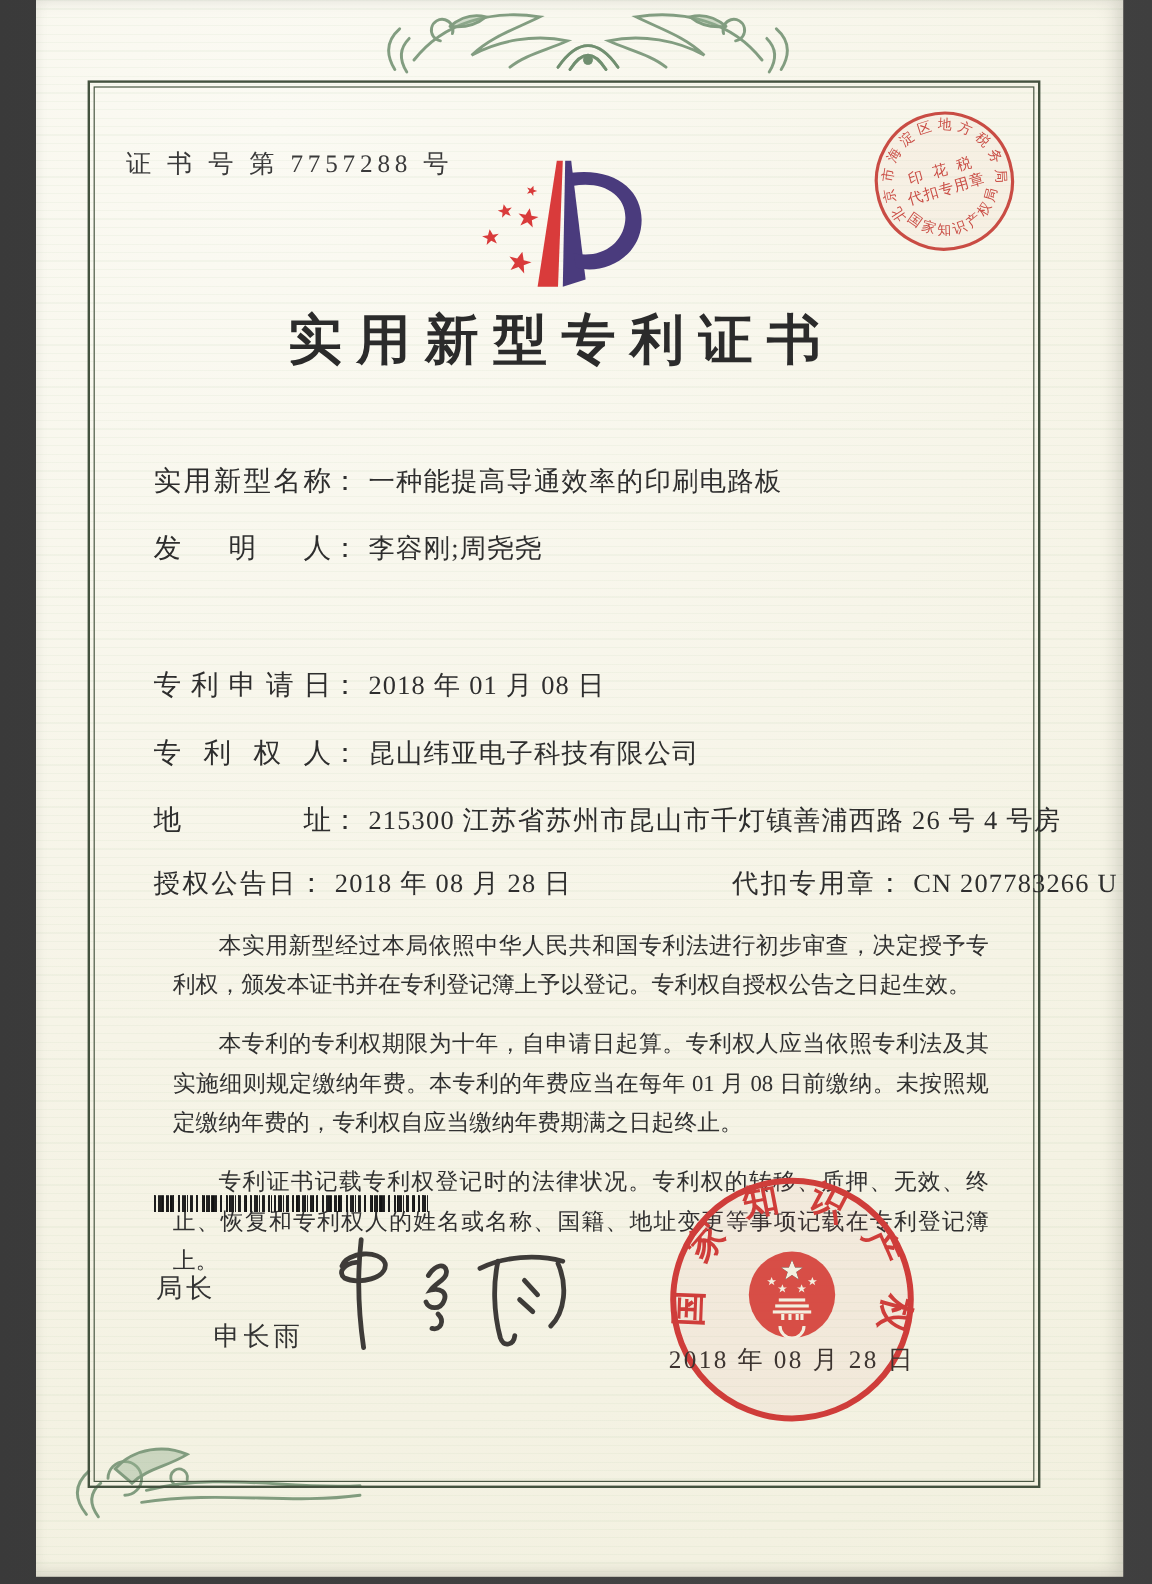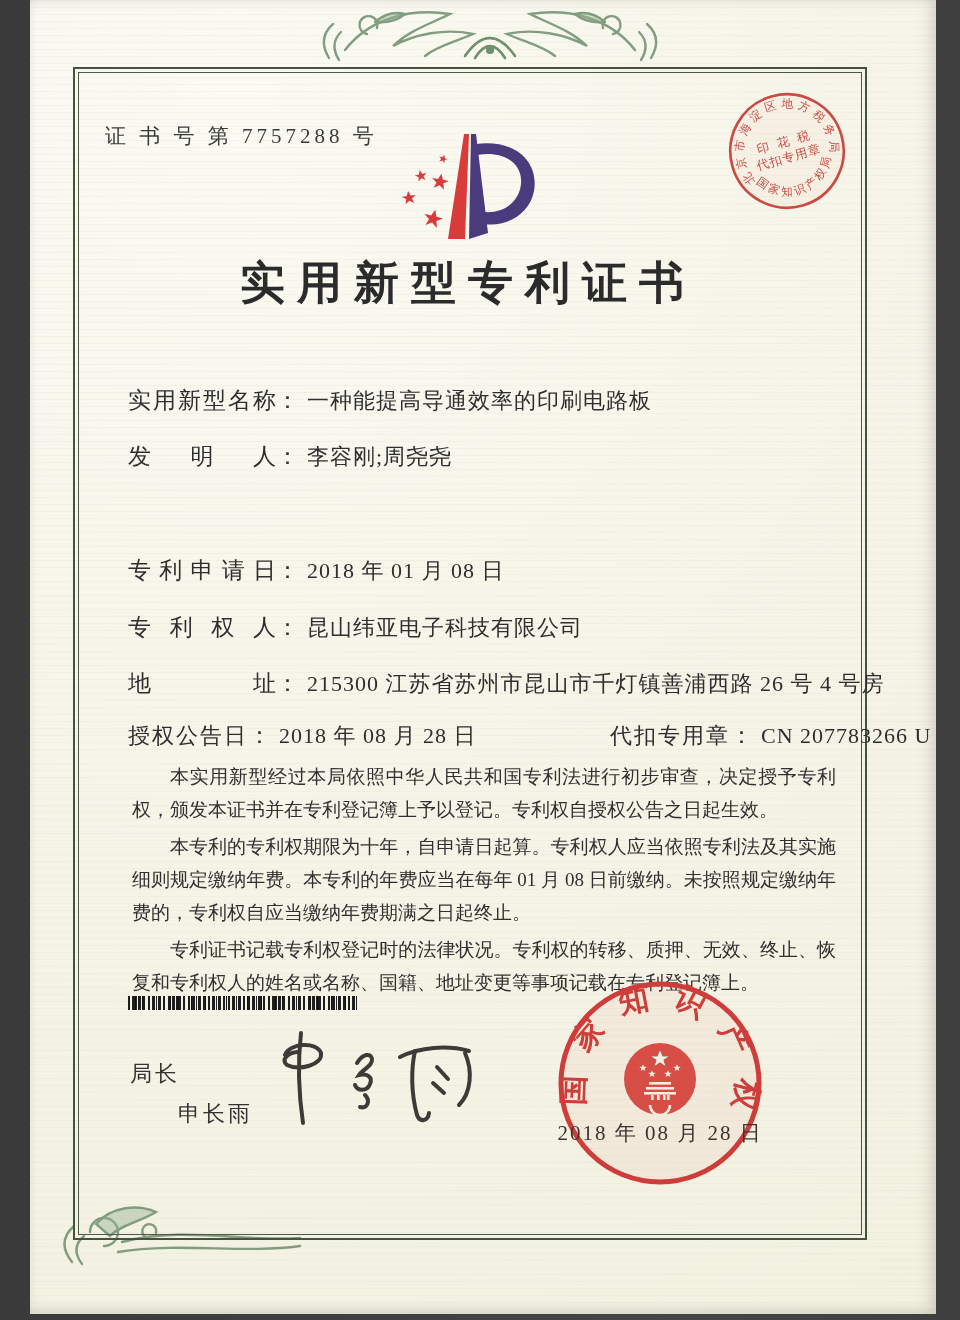--- a/index.html
+++ b/index.html
@@ -27,21 +27,21 @@
   .row{position:absolute;left:55px;white-space:nowrap;}
   .flabel{display:inline-block;width:148px;text-align:justify;text-align-last:justify;
           font-size:23px;color:#2e2e2e;vertical-align:baseline;}
   .colon{font-size:23px;}
   .fvalue{font-size:22px;margin-left:8px;letter-spacing:1px;}
   .grant-right{position:absolute;left:482px;top:0;white-space:nowrap;}
   .glabel{font-size:22px;letter-spacing:2px;}
 
   .body-text{position:absolute;left:55px;top:689px;width:712px;font-size:19px;line-height:33px;
              text-align:justify;color:#303030;}
-  .body-text p{margin:4px;text-indent:2em;}
+  .body-text p{margin:16px;text-indent:2em;}
 
   .barcode{position:absolute;left:55px;top:929px;width:230px;height:14px;
     background:
       repeating-linear-gradient(90deg,#1d1d1d 0 2px, rgba(0,0,0,0) 2px 5px),
       repeating-linear-gradient(90deg,#222 0 1px, rgba(0,0,0,0) 1px 4px),
       repeating-linear-gradient(90deg,#111 0 1px, rgba(0,0,0,0) 1px 7px);
   }
 
   .signer-title{position:absolute;left:57px;top:992px;font-family:"Liberation Sans","DejaVu Sans",sans-serif;
                 font-size:22px;letter-spacing:3px;color:#333;}

